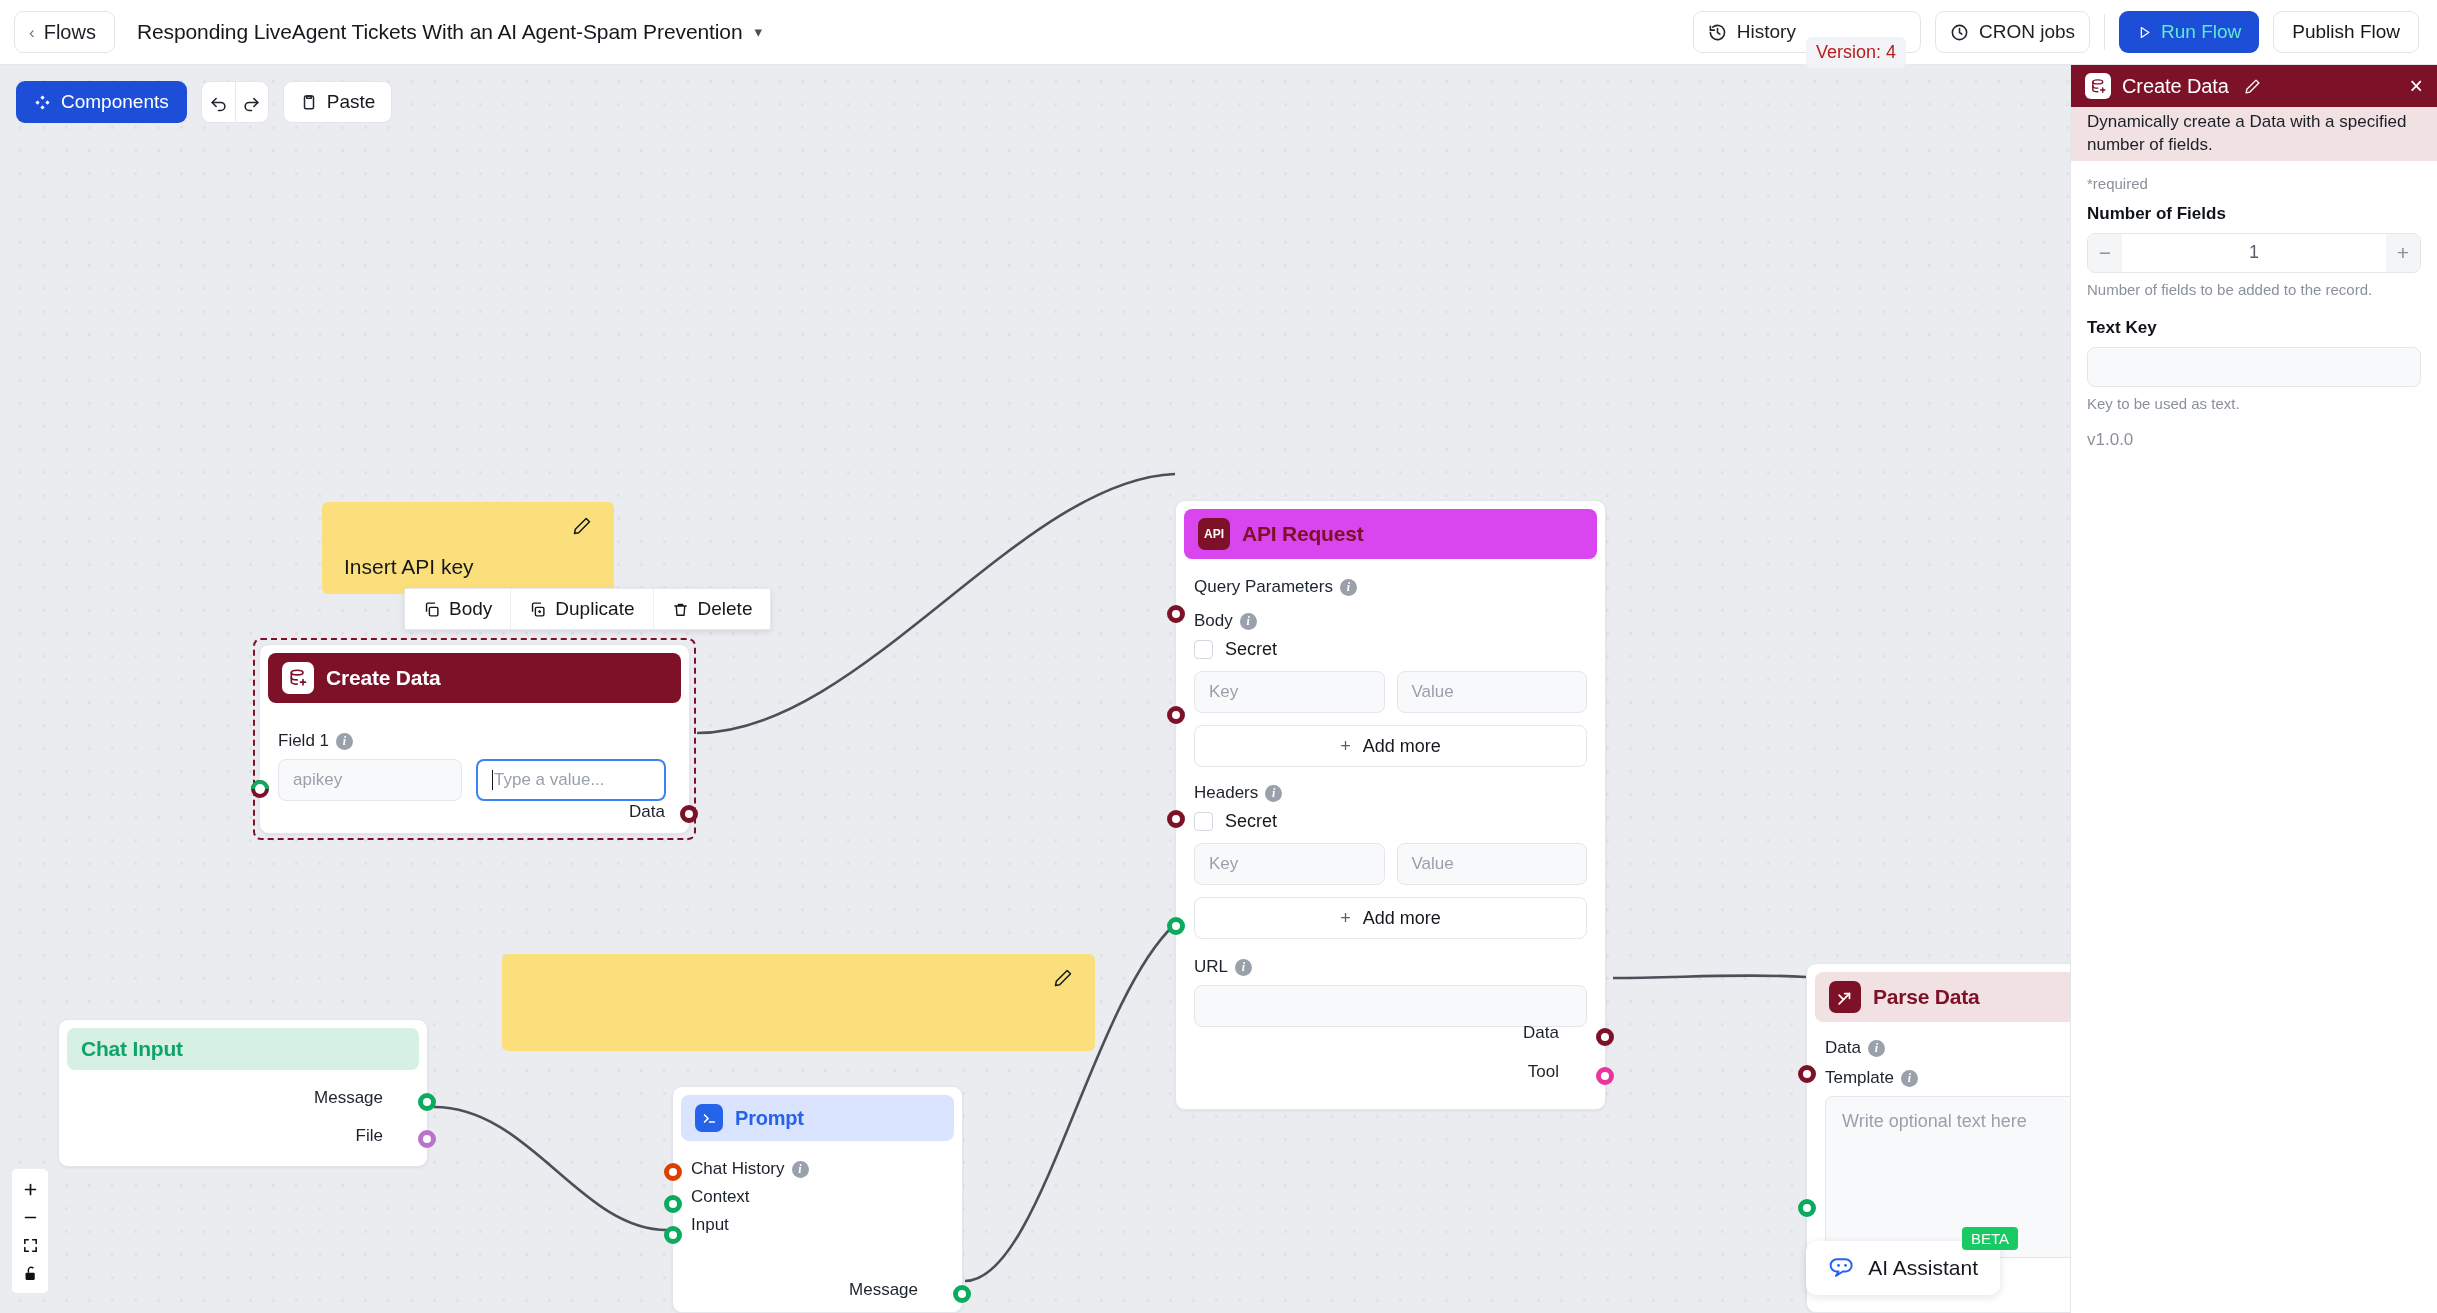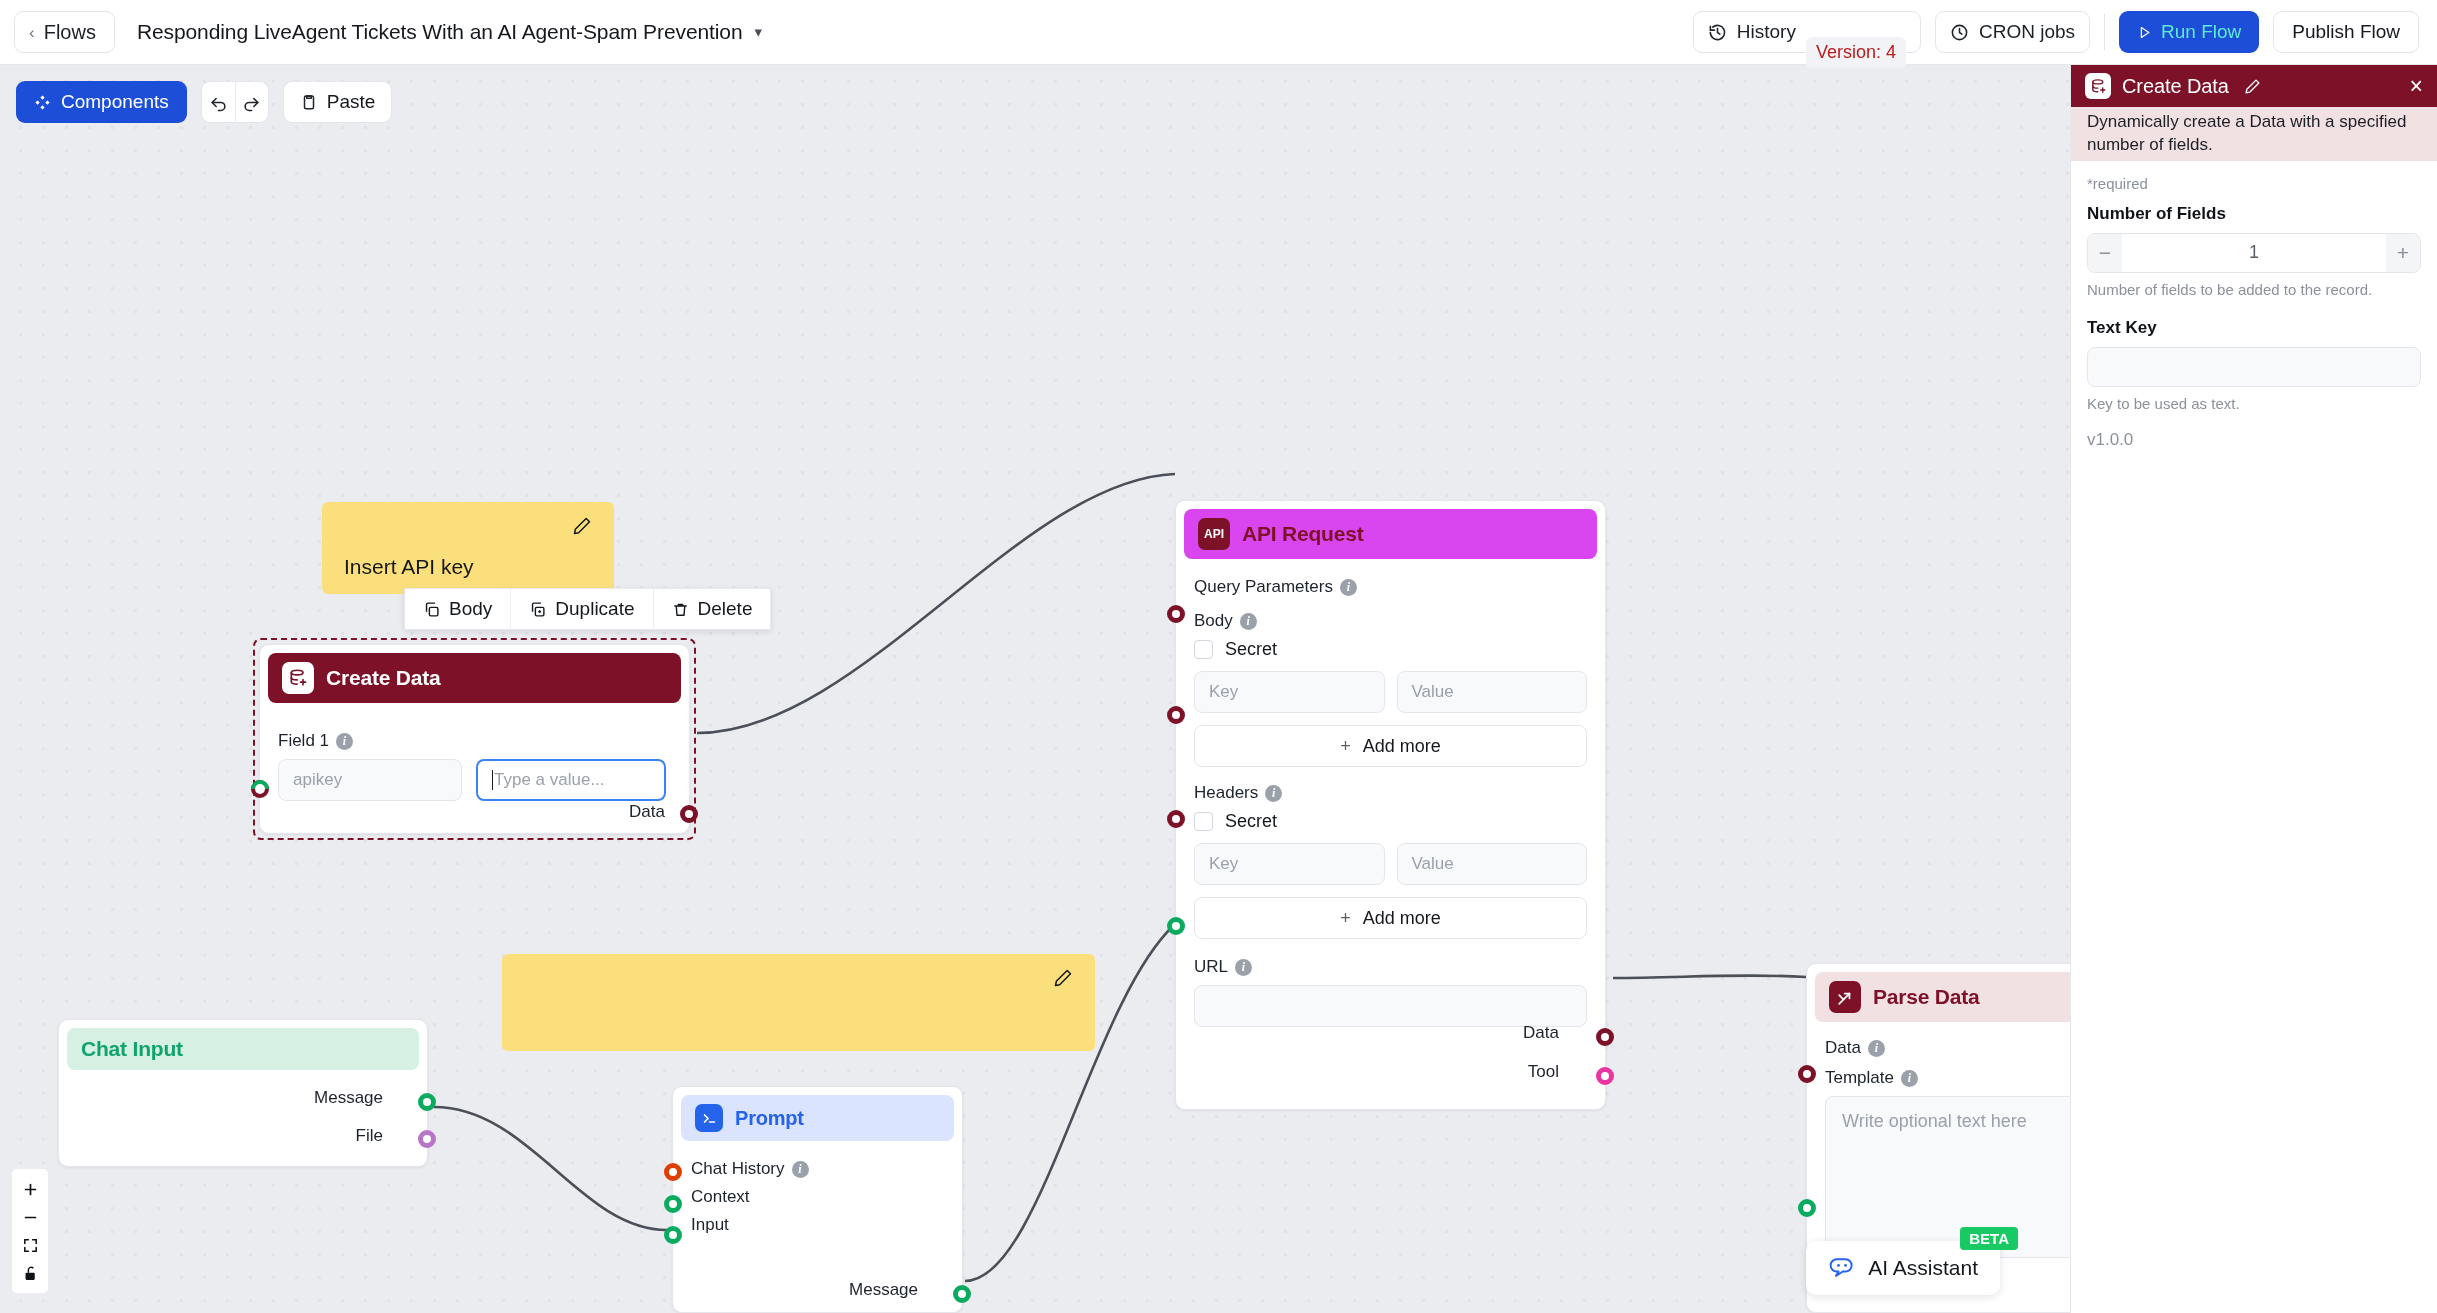--- a/index.html
+++ b/index.html
@@ -189,21 +189,21 @@
 
   
   .ai-assist {
     position: absolute; right: 70px; bottom: 18px; height: 54px;
     background: #fff; border-radius: 10px; box-shadow: 0 2px 8px rgba(16,24,40,.12);
     display: flex; align-items: center; gap: 12px; padding: 0 22px;
     font-size: 21px; color: #15181d; cursor: pointer; z-index: 40;
   }
   .beta-badge {
     position: absolute; right: 52px; bottom: 63px;
-    background: #18c964; color: #fff; font-size: 15px; font-weight: bold;
+    background: #18c964; color: #fff; font-size: 15px; font-weight: normal;
     padding: 3px 9px; border-radius: 4px; z-index: 41;
   }
 
   
   .side {
     position: absolute; top: 65px; right: 0; width: 367px; height: 1248px;
     background: #fff; border-left: 1px solid #e5e7eb; z-index: 45;
   }
   .side-head {
     height: 42px; background: #7d1128; display: flex; align-items: center;

